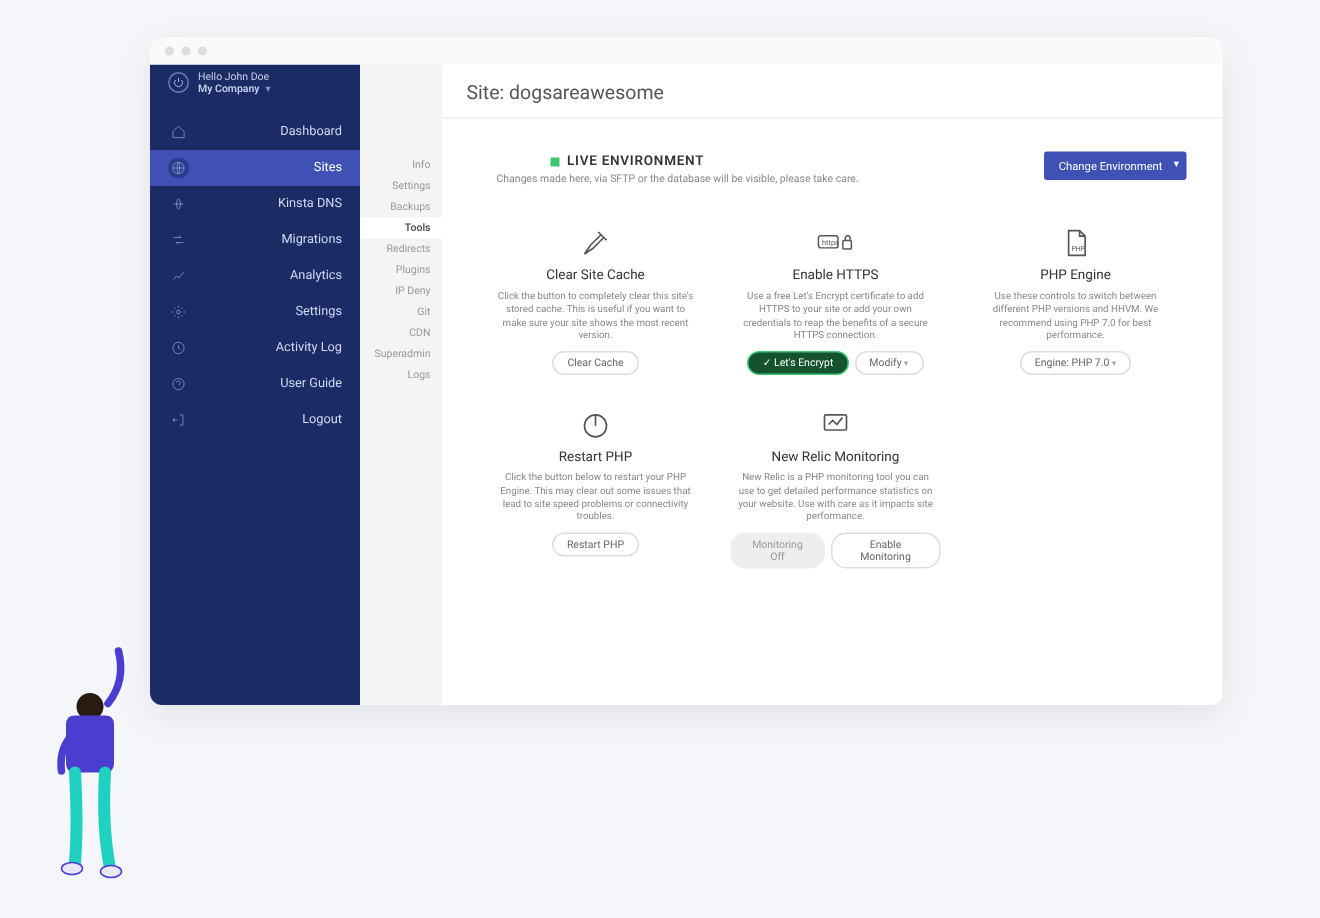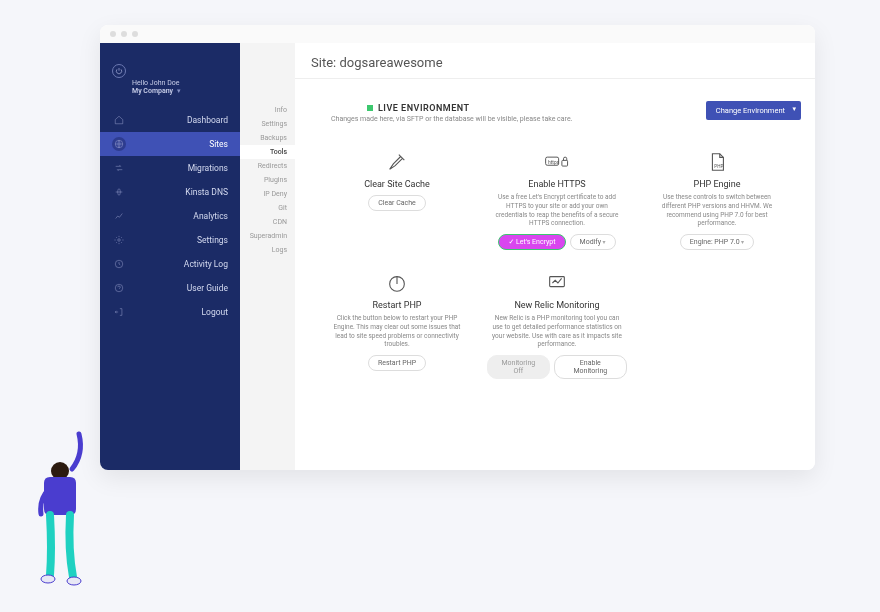--- a/index.html
+++ b/index.html
@@ -61,21 +61,21 @@
     gap: 6px;
   }
   .power-btn {
     width: 14px; height: 14px;
     border: 1px solid #6c79b2;
     border-radius: 50%;
     display: flex; align-items: center; justify-content: center;
   }
   .power-btn svg { width: 8px; height: 8px; stroke: #aeb7df; }
   .user-text { font-size: 7px; color: #c7cde8; line-height: 1.2; }
-  .user-text .greet { display: block; margin-top: 32px; }
+  .user-text .greet { display: block; }
   .user-text .company { display: inline-block; font-weight: 600; }
   .chev { margin-left: 4px; font-size: 7px; color: #8591c4; }
   .nav { list-style: none; }
   .nav li {
     display: flex; align-items: center;
     padding: 5px 12px;
     gap: 8px;
     font-size: 8.5px;
     color: #d3d9ef;
     cursor: pointer;
@@ -149,21 +149,21 @@
   }
   .env-dot { width: 6px; height: 6px; background: #3cc86e; display: inline-block; }
   .env-sub { font-size: 7px; color: #888; margin-top: 2px; }
   .change-env {
     background: #3f51b5;
     color: #fff;
     font-size: 7.5px;
     padding: 5px 16px 5px 10px;
     border-radius: 2px;
     position: absolute;
-    right: 14px;
+    right: 24px;
     top: -2px;
     cursor: pointer;
   }
   .change-env::after {
     content: "▾";
     position: absolute;
     right: 5px;
     top: 4px;
     font-size: 7px;
   }
@@ -211,21 +211,21 @@
     border-radius: 10px;
     padding: 3px 9px;
     cursor: pointer;
   }
   .btn.dd::after {
     content: " ▾";
     font-size: 6px;
     color: #aaa;
   }
   .btn.green {
-    background: #d946ef;
+    background: #14532d;
     border-color: #3cc86e;
     color: #fff;
   }
   .btn.green::before {
     content: "✓ ";
   }
   
   .person {
     position: absolute;
     left: 24px;
@@ -271,32 +271,32 @@
               <svg viewBox="0 0 24 24">
                 <circle cx="12" cy="12" r="9"></circle>
                 <path d="M3 12h18M12 3c3 3 3 15 0 18M12 3c-3 3-3 15 0 18"></path>
               </svg>
             </span>
           <span>Sites</span>
         </li>
         <li>
           <span class="nav-ico">
               <svg viewBox="0 0 24 24">
+                <path d="M4 12h16M12 4c4 0 4 16 0 16-4 0-4-16 0-16z"></path>
+              </svg>
+            </span>
+          <span>Kinsta DNS</span>
+        </li>
+        <li>
+          <span class="nav-ico">
+              <svg viewBox="0 0 24 24">
                 <path d="M4 8h12l-3-3M20 16H8l3 3"></path>
               </svg>
             </span>
           <span>Migrations</span>
-        </li>
-        <li>
-          <span class="nav-ico">
-              <svg viewBox="0 0 24 24">
-                <path d="M4 12h16M12 4c4 0 4 16 0 16-4 0-4-16 0-16z"></path>
-              </svg>
-            </span>
-          <span>Kinsta DNS</span>
         </li>
         <li>
           <span class="nav-ico">
               <svg viewBox="0 0 24 24">
                 <path d="M4 18l5-6 4 3 7-9"></path>
               </svg>
             </span>
           <span>Analytics</span>
         </li>
         <li>
@@ -367,20 +367,21 @@
 
       <div class="cards">
 
         <div class="card">
           <div class="card-ico">
             <svg viewBox="0 0 24 24">
                 <path d="M14 4l6 6M16 6l-8 8-4 6 6-4 8-8"></path>
               </svg>
           </div>
           <div class="card-title">Clear Site Cache</div>
+          <div class="card-desc">Click the button to completely clear this site's stored cache. This is useful if you want to make sure your site shows the most recent version.</div>
           <div class="card-actions">
             <div class="btn">Clear Cache</div>
           </div>
         </div>
 
         <div class="card">
           <div class="card-ico">
             <svg viewBox="0 0 32 20">
                 <rect x="2" y="4" width="16" height="10" rx="2"></rect>
                 <text x="5" y="12" font-size="6" fill="#555" stroke="none">https</text>

